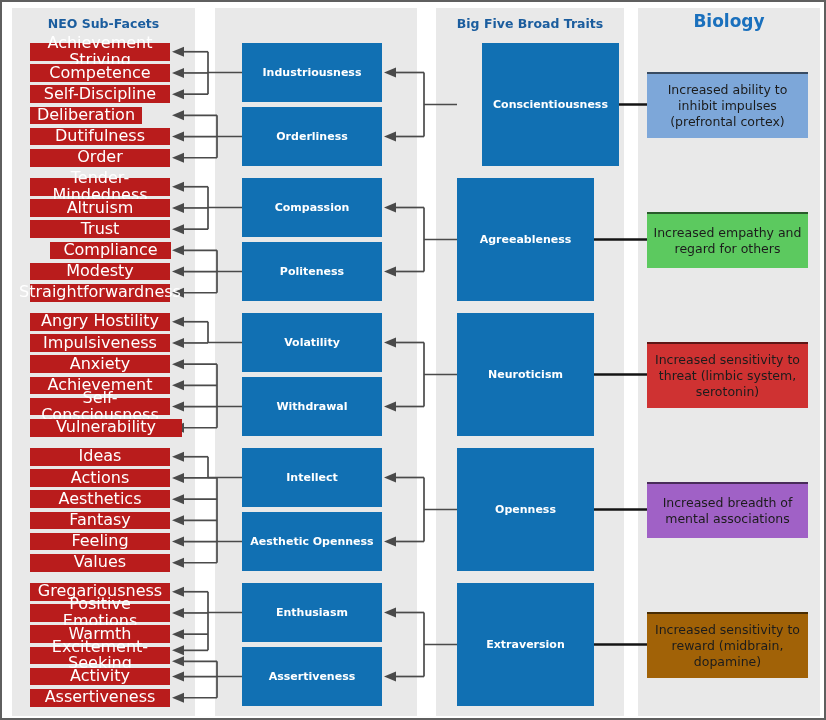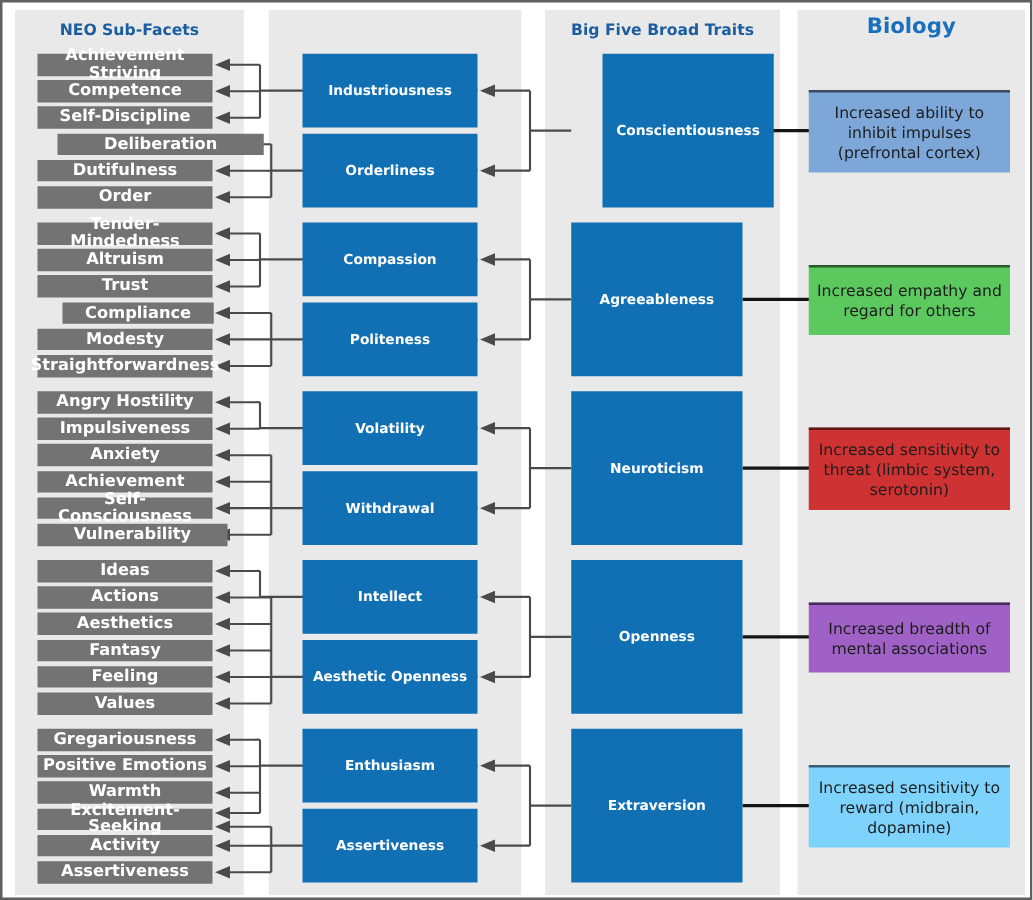--- a/index.html
+++ b/index.html
@@ -12,21 +12,21 @@
   .hdr{
     position:absolute;top:12px;height:20px;line-height:20px;text-align:center;
     font-weight:bold;font-size:12.5px;color:#1b5d9e;white-space:nowrap;
     z-index:3;
   }
   .hdr.big{font-size:17px;color:#1a70bd;top:9px;}
   .box{
     position:absolute;box-sizing:border-box;display:flex;align-items:center;
     justify-content:center;text-align:center;z-index:2;
   }
-  .nbox{background:#737373;color:#fff;font-weight:bold;font-size:13px;line-height:1.05;}
+  .nbox{background:#b91c1c;color:#fff;font-weight:normal;font-size:16px;line-height:1.05;}
   .fbox{background:#1170b3;color:#fff;font-weight:bold;font-size:11px;}
   .bbox{background:#1170b3;color:#fff;font-weight:bold;font-size:11px;}
   .gbox{
     color:#1c1c1c;font-size:12.5px;line-height:1.28;padding:2px 6px;
     border-top:2px solid rgba(0,0,0,0.55);
   }
   #wires{position:absolute;left:0;top:0;z-index:1;}
   .wire{stroke:#4a4a4a;stroke-width:1.7;fill:none;}
   .blk{stroke:#141414;stroke-width:2.6;fill:none;}
   .ah{fill:#4a4a4a;stroke:none;}
@@ -161,21 +161,21 @@
       <polygon points="382,610.5 394,605.5 394,615.5" class="ah"></polygon>
       <line x1="422" y1="674.5" x2="393" y2="674.5" class="wire"></line>
       <polygon points="382,674.5 394,669.5 394,679.5" class="ah"></polygon>
       <line x1="592" y1="642.5" x2="646" y2="642.5" class="blk"></line>
     </svg>
 
   <div id="boxes">
       <div class="box nbox" style="left: 28px; top: 41px; width: 140px; height: 17.5px;">Achievement Striving</div>
       <div class="box nbox" style="left: 28px; top: 62.2px; width: 140px; height: 17.5px;">Competence</div>
       <div class="box nbox" style="left: 28px; top: 83.4px; width: 140px; height: 17.5px;">Self-Discipline</div>
-      <div class="box nbox" style="left: 44px; top: 104.6px; width: 165px; height: 17.5px;">Deliberation</div>
+      <div class="box nbox" style="left: 28px; top: 104.6px; width: 112px; height: 17.5px;">Deliberation</div>
       <div class="box nbox" style="left: 28px; top: 125.8px; width: 140px; height: 17.5px;">Dutifulness</div>
       <div class="box nbox" style="left: 28px; top: 147px; width: 140px; height: 17.5px;">Order</div>
       <div class="box fbox" style="left: 240px; top: 41px; width: 140px; height: 59px;">Industriousness</div>
       <div class="box fbox" style="left: 240px; top: 105px; width: 140px; height: 59px;">Orderliness</div>
       <div class="box bbox" style="left: 480px; top: 41px; width: 137px; height: 123px;">Conscientiousness</div>
       <div class="box gbox" style="left: 645px; top: 69.5px; width: 161px; height: 66px; background: rgb(125, 167, 217);">Increased ability to inhibit impulses (prefrontal cortex)</div>
       <div class="box nbox" style="left: 28px; top: 176px; width: 140px; height: 17.5px;">Tender-Mindedness</div>
       <div class="box nbox" style="left: 28px; top: 197.2px; width: 140px; height: 17.5px;">Altruism</div>
       <div class="box nbox" style="left: 28px; top: 218.4px; width: 140px; height: 17.5px;">Trust</div>
       <div class="box nbox" style="left: 28px; top: 239.6px; width: 121px; height: 17.5px; margin-left: 20px;">Compliance</div>
@@ -207,15 +207,15 @@
       <div class="box gbox" style="left: 645px; top: 479.5px; width: 161px; height: 56px; background: rgb(160, 97, 198);">Increased breadth of mental associations</div>
       <div class="box nbox" style="left: 28px; top: 581px; width: 140px; height: 17.5px;">Gregariousness</div>
       <div class="box nbox" style="left: 28px; top: 602.2px; width: 140px; height: 17.5px;">Positive Emotions</div>
       <div class="box nbox" style="left: 28px; top: 623.4px; width: 140px; height: 17.5px;">Warmth</div>
       <div class="box nbox" style="left: 28px; top: 644.6px; width: 140px; height: 17.5px;">Excitement-Seeking</div>
       <div class="box nbox" style="left: 28px; top: 665.8px; width: 140px; height: 17.5px;">Activity</div>
       <div class="box nbox" style="left: 28px; top: 687px; width: 140px; height: 17.5px;">Assertiveness</div>
       <div class="box fbox" style="left: 240px; top: 581px; width: 140px; height: 59px;">Enthusiasm</div>
       <div class="box fbox" style="left: 240px; top: 645px; width: 140px; height: 59px;">Assertiveness</div>
       <div class="box bbox" style="left: 455px; top: 581px; width: 137px; height: 123px;">Extraversion</div>
-      <div class="box gbox" style="left: 645px; top: 609.5px; width: 161px; height: 66px; background: #7dd3fc;">Increased sensitivity to reward (midbrain, dopamine)</div>
+      <div class="box gbox" style="left: 645px; top: 609.5px; width: 161px; height: 66px; background: #a16207;">Increased sensitivity to reward (midbrain, dopamine)</div>
     </div>
 </div>
 
 </body></html>

